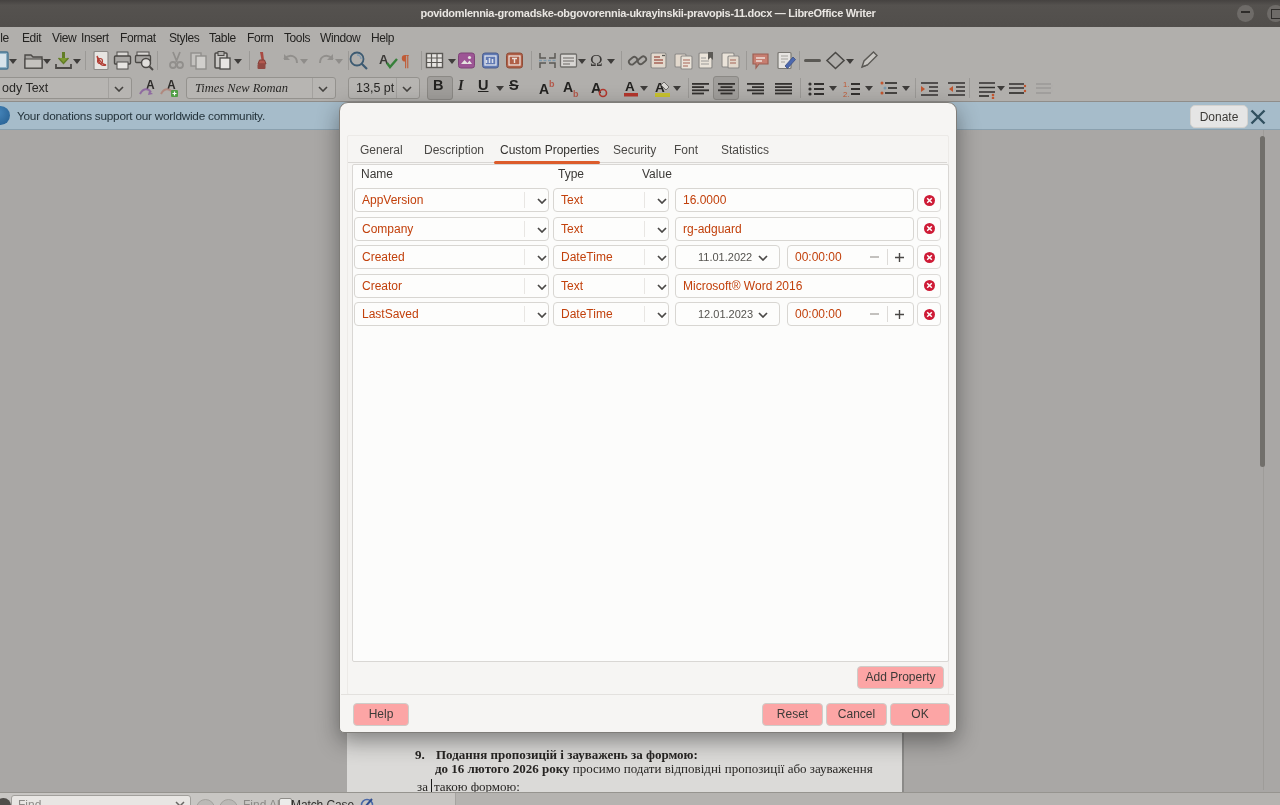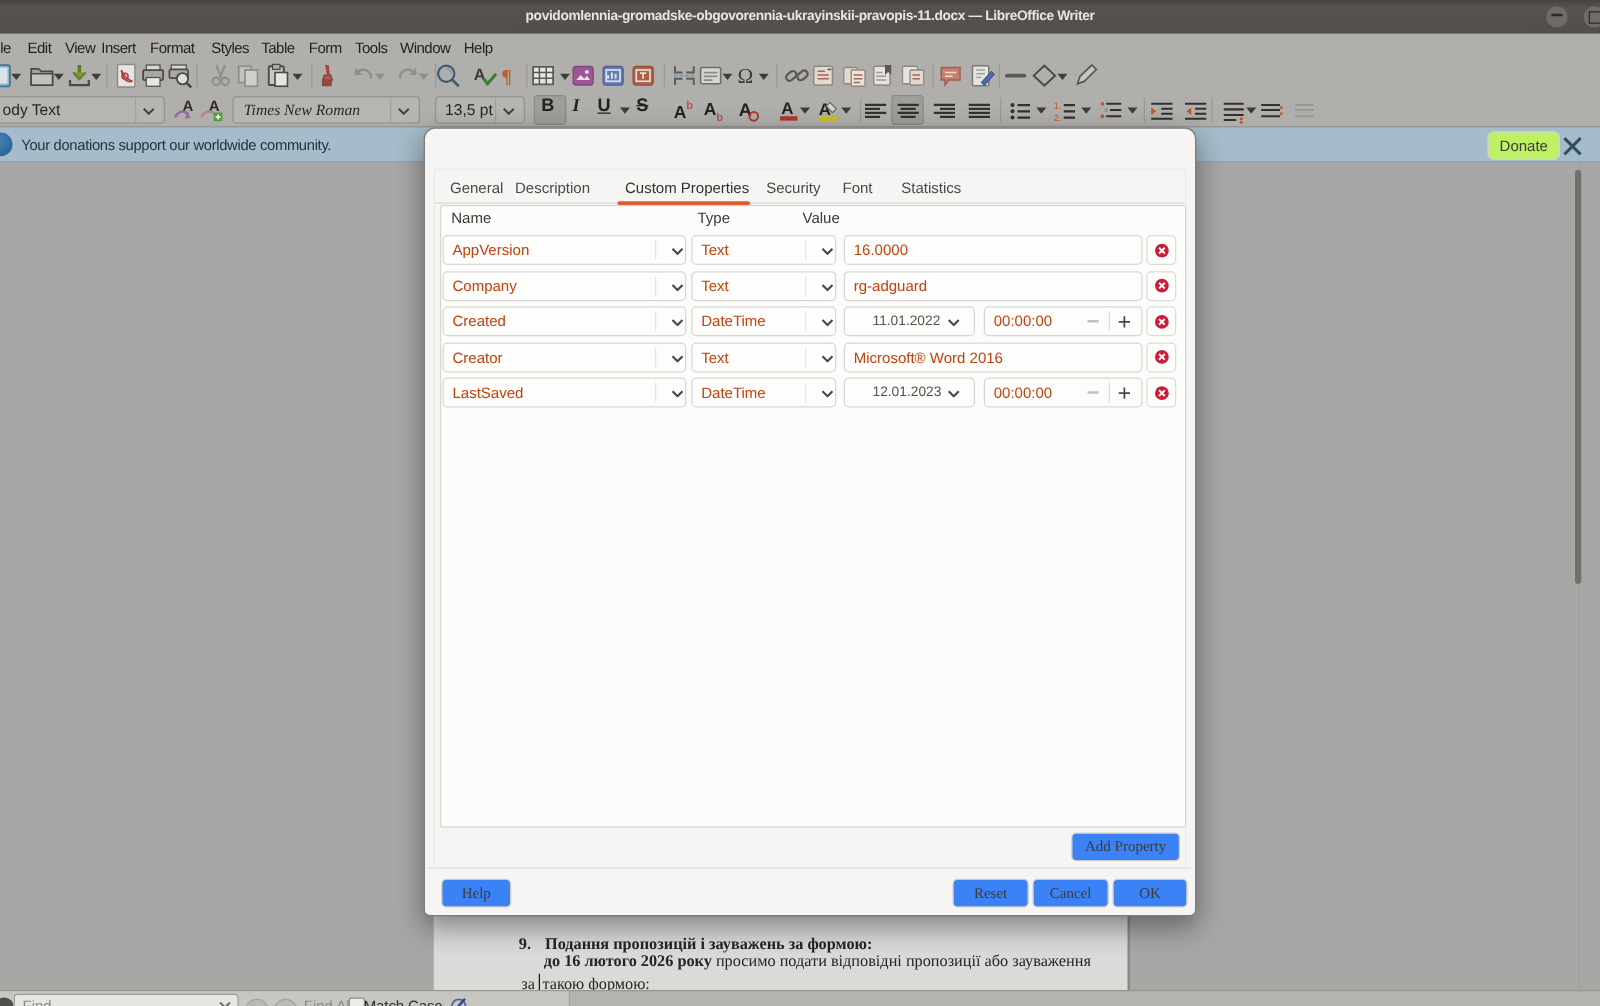--- a/index.html
+++ b/index.html
@@ -36,22 +36,22 @@
   #tabline{left:7px;top:59px;width:600px;height:1px;background:#d9d7d4;}
   #tabu{left:154px;top:58px;width:106px;height:3px;background:#dc5c2b;border-radius:2px;}
   #tframe{left:12px;top:61px;width:595px;height:496px;background:#fcfcfb;border:1px solid #d9d7d4;border-radius:2px;}
   .hdr{font-size:12px;color:#3b3936;top:64px;}
   .rowbox{position:absolute;background:#fdfdfc;border:1px solid #d8d6d2;border-radius:4px;height:22px;}
   .rtext{position:absolute;left:7px;top:4px;font-size:12px;color:#c2410c;white-space:nowrap;}
   .gray{color:#55534f;text-align:center;}
   .delbtn{position:absolute;width:22px;height:22px;background:#fdfdfc;border:1px solid #dddbd8;border-radius:4px;}
   .delbtn i{position:absolute;left:5.5px;top:5.5px;width:11px;height:11px;border-radius:50%;background:#ce1b36;font-style:normal;}
   .delbtn svg{position:absolute;left:3px;top:3px;}
-  .btn{position:absolute;background:#3b82f6;border:1px solid #cecdc9;border-radius:4px;
-       font-size:12px;color:#3d3b38;text-align:center;font-family:Liberation Serif, serif;}
+  .btn{position:absolute;background:#fca5a5;border:1px solid #cecdc9;border-radius:4px;
+       font-size:12px;color:#3d3b38;text-align:center;}
 </style></head>
 <body>
 <div id="app">
 
   <div class="abs" id="titlebar">
     <div class="abs t">povidomlennia-gromadske-obgovorennia-ukrayinskii-pravopis-11.docx — LibreOffice Writer</div>
     <div class="abs wbtn" style="left:1237px;">
         <span class="abs" style="left:4px;top:6px;width:9px;height:2px;background:#2e2c2a;"></span>
       </div>
     <div class="abs wbtn" style="left:1267px;">
@@ -376,21 +376,21 @@
     <svg class="abs" style="left:1033px;top:3px;" width="21" height="21" viewBox="0 0 21 21">
         <path d="M3 6h15M3 10h15M3 15h15" stroke="#9b9996" stroke-width="1.7"></path>
         <circle cx="19" cy="8" r="1.2" fill="#b0aeab"></circle>
         <circle cx="19" cy="13" r="1.2" fill="#b0aeab"></circle>
       </svg>
   </div>
 
   <div class="abs" id="notif">
     <div class="abs" style="left:-9px;top:4px;width:19px;height:19px;border-radius:50%;background:radial-gradient(circle at 38% 35%, #4585ba, #245c8e);"></div>
     <span class="abs" style="left:17px;top:7px;font-size:11.8px;letter-spacing:-0.25px;color:#24333b;">Your donations support our worldwide community.</span>
-    <div class="abs" style="left:1190px;top:3px;width:56px;height:21px;background:#bef264;border:1px solid #d4d2cf;border-radius:5px;">
+    <div class="abs" style="left:1190px;top:3px;width:56px;height:21px;background:#e5e5e5;border:1px solid #d4d2cf;border-radius:5px;">
       <span class="abs" style="width:100%;top:4px;text-align:center;font-size:12px;color:#3b3936;">Donate</span>
     </div>
     <svg class="abs" style="left:1250px;top:7px;" width="16" height="16" viewBox="0 0 16 16">
         <path d="M1.5 1.5L14.5 14.5M14.5 1.5L1.5 14.5" stroke="#31505f" stroke-width="2.4"></path>
       </svg>
   </div>
 
   <div class="abs" id="page">
     <div class="abs doctext" style="left:68px;top:14px;font-weight:bold;">9.</div>
     <div class="abs doctext" style="left:89px;top:14px;font-weight:bold;">Подання пропозицій і зауважень за формою:</div>
@@ -415,21 +415,21 @@
     <div class="abs" style="left:279px;top:5px;width:11px;height:11px;background:#ececea;border:1px solid #8f8d89;border-radius:2px;"></div>
     <span class="abs" style="left:291px;top:5px;font-size:12px;letter-spacing:-0.1px;color:#312f2d;">Match Case</span>
     <svg class="abs" style="left:360px;top:4px;" width="15" height="15" viewBox="0 0 15 15">
         <circle cx="7" cy="8" r="5.5" fill="none" stroke="#4a68a8" stroke-width="1.5"></circle>
         <path d="M5 10L12 2" stroke="#2f4d8e" stroke-width="2"></path>
       </svg>
   </div>
 
   <div class="abs" id="dlg">
     <span class="abs tab" style="left:20px;">General</span>
-    <span class="abs tab" style="left:72px;text-align:center;">Description</span>
+    <span class="abs tab" style="left:84px;text-align:center;">Description</span>
     <span class="abs tab" style="left:160px;color:#34322f;">Custom Properties</span>
     <span class="abs tab" style="left:273px;">Security</span>
     <span class="abs tab" style="left:334px;">Font</span>
     <span class="abs tab" style="left:381px;">Statistics</span>
     <div class="abs" id="tabline"></div>
     <div class="abs" id="tabu"></div>
 
     <div class="abs" style="left:7px;top:32px;width:600px;height:558px;border:1px solid #eceae7;border-radius:2px;"></div>
       <div class="abs" id="tframe"></div>
     <span class="abs hdr" style="left:21px;">Name</span>

